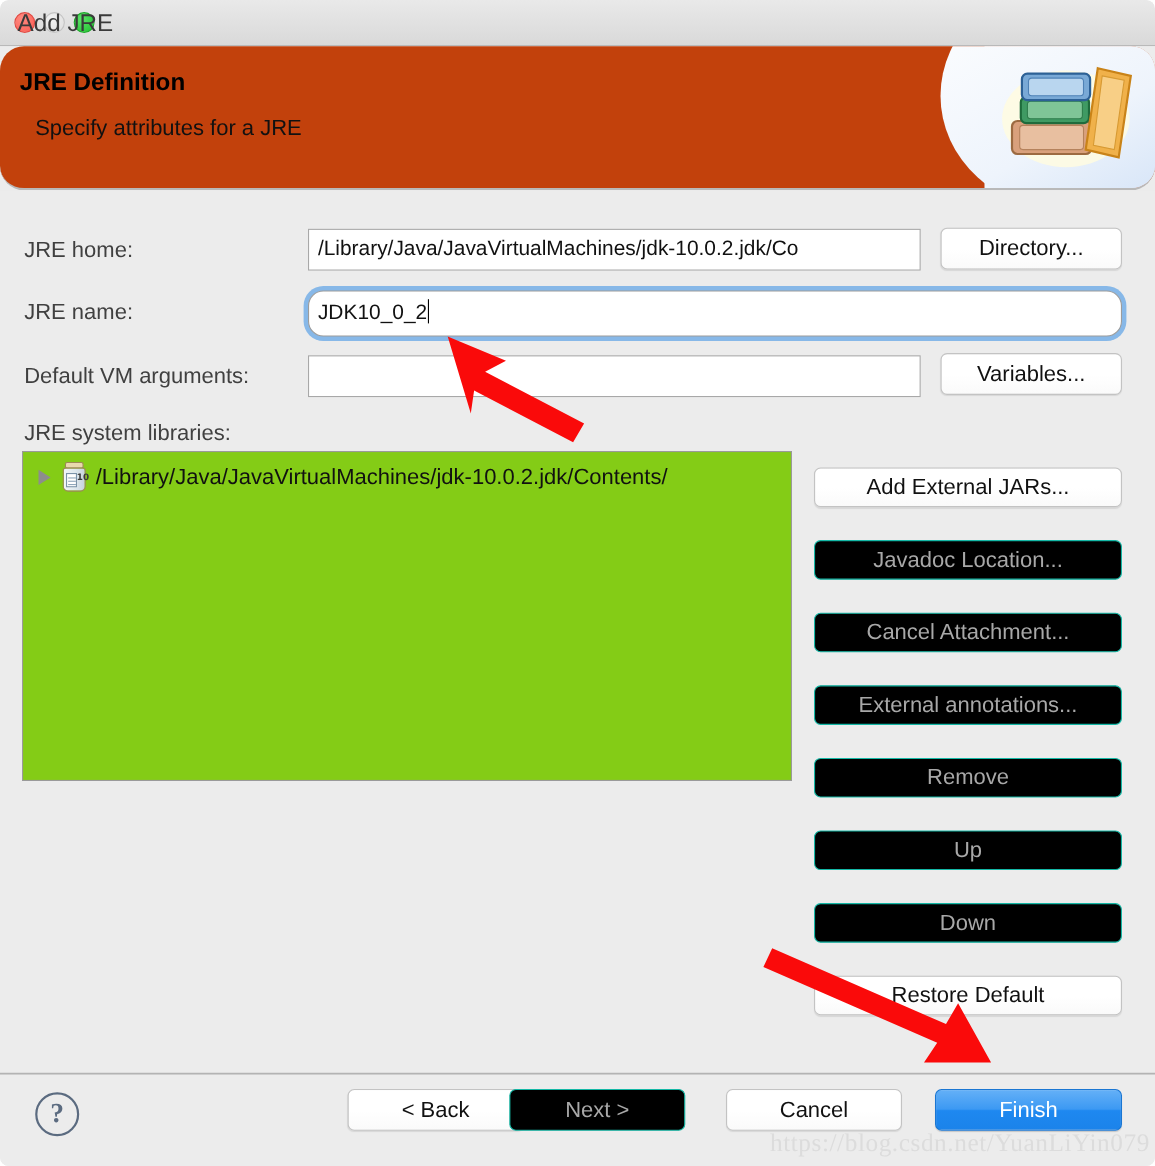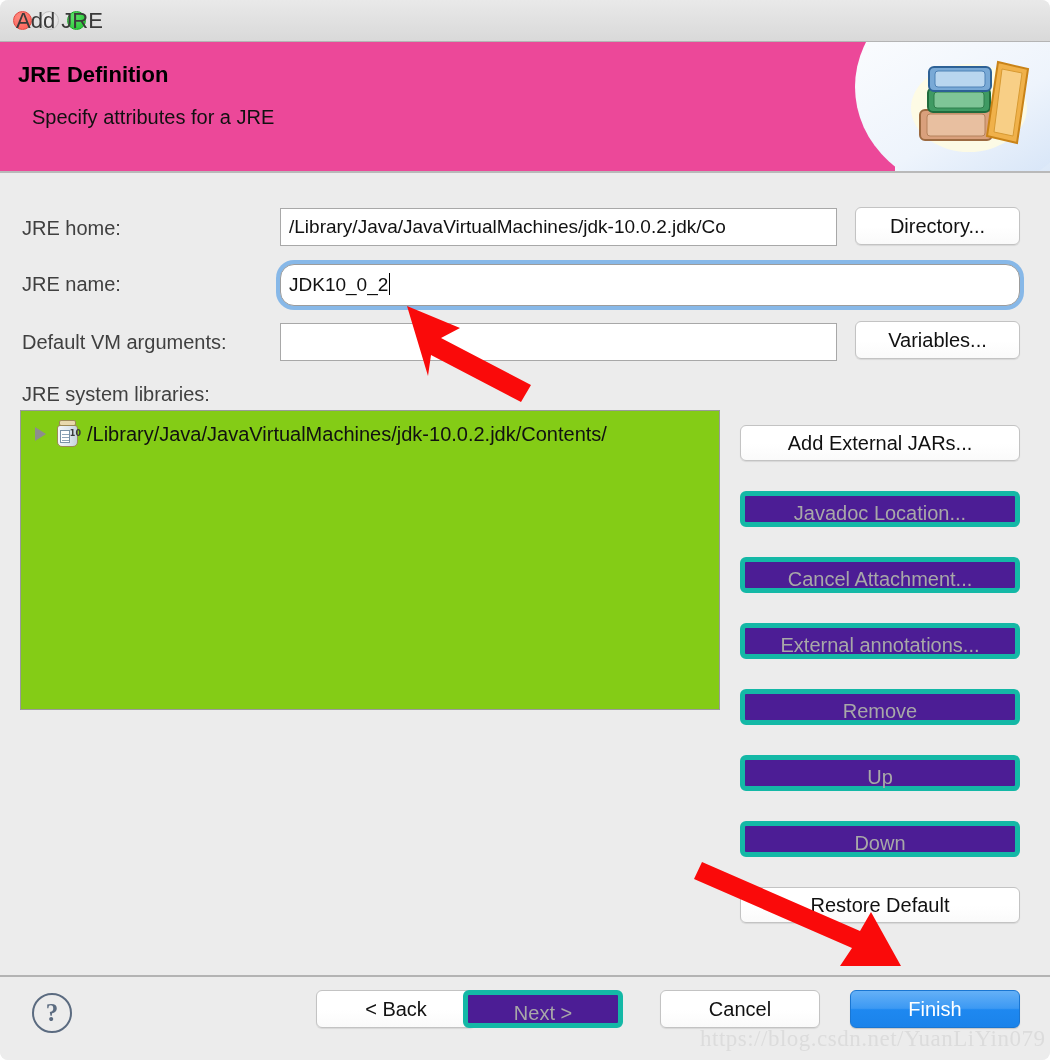--- a/index.html
+++ b/index.html
@@ -33,23 +33,24 @@
   .title-text {
     position: absolute; left: 16px; top: 0; width: 1050px; height: 42px;
     line-height: 42px; text-align: left;
     font-size: 22px; color: #3a3a3a;
   }
 
   
   .header {
     position: absolute; left: 0; top: 42px;
     width: 1050px; height: 131px;
-    background: #ec4899;
+    background: #c2410c;
     border-bottom: 2px solid #b9b9b9;
     overflow: hidden;
+    border-radius: 22px;
   }
   .hdr-title {
     position: absolute; left: 18px; top: 20px;
     font-size: 22px; font-weight: bold; color: #000;
   }
   .hdr-sub {
     position: absolute; left: 32px; top: 64px;
     font-size: 20px; color: #111;
   }
   .hdr-art {
@@ -94,22 +95,22 @@
     position: absolute;
     background: linear-gradient(to bottom, #ffffff 0%, #ffffff 52%, #fafafa 100%);
     border: 1px solid #c3c3c3;
     border-radius: 6px;
     font-size: 20px; color: #111;
     text-align: center;
     box-shadow: 0 1px 1px rgba(0,0,0,0.09);
     cursor: default;
   }
   .btn.disabled {
-    background: #4c1d95;
-    border: 5px solid #14b8a6;
+    background: #000000;
+    border: 1px solid #14b8a6;
     color: #a8a8a8;
     box-shadow: none;
   }
   .btn.primary {
     background: linear-gradient(to bottom, #64b0f7 0%, #3c99f3 48%, #1e88f0 52%, #1b83ea 100%);
     border: 1px solid #1a76d2;
     color: #ffffff;
     box-shadow: 0 1px 1px rgba(0,0,0,0.16);
   }
 

